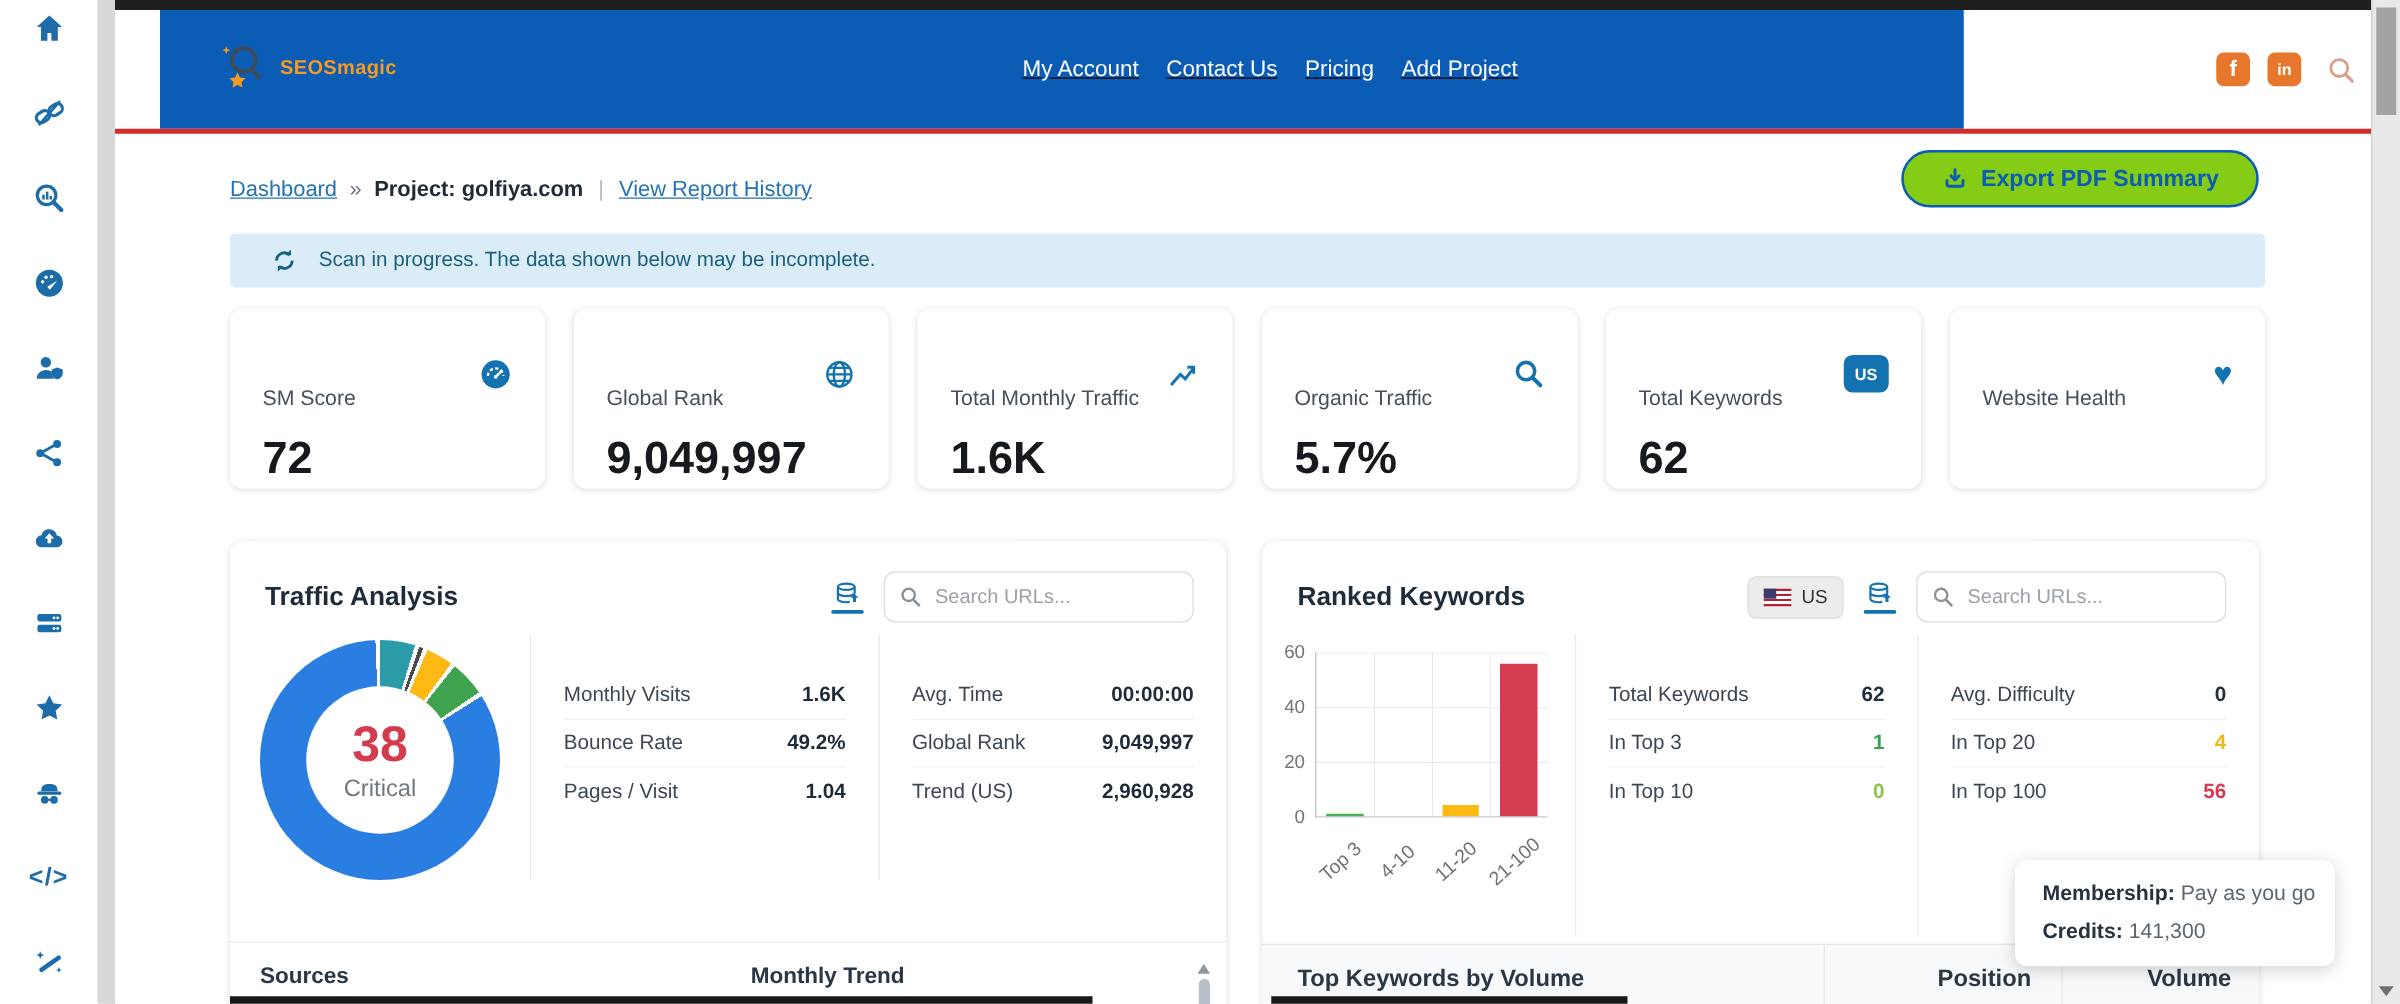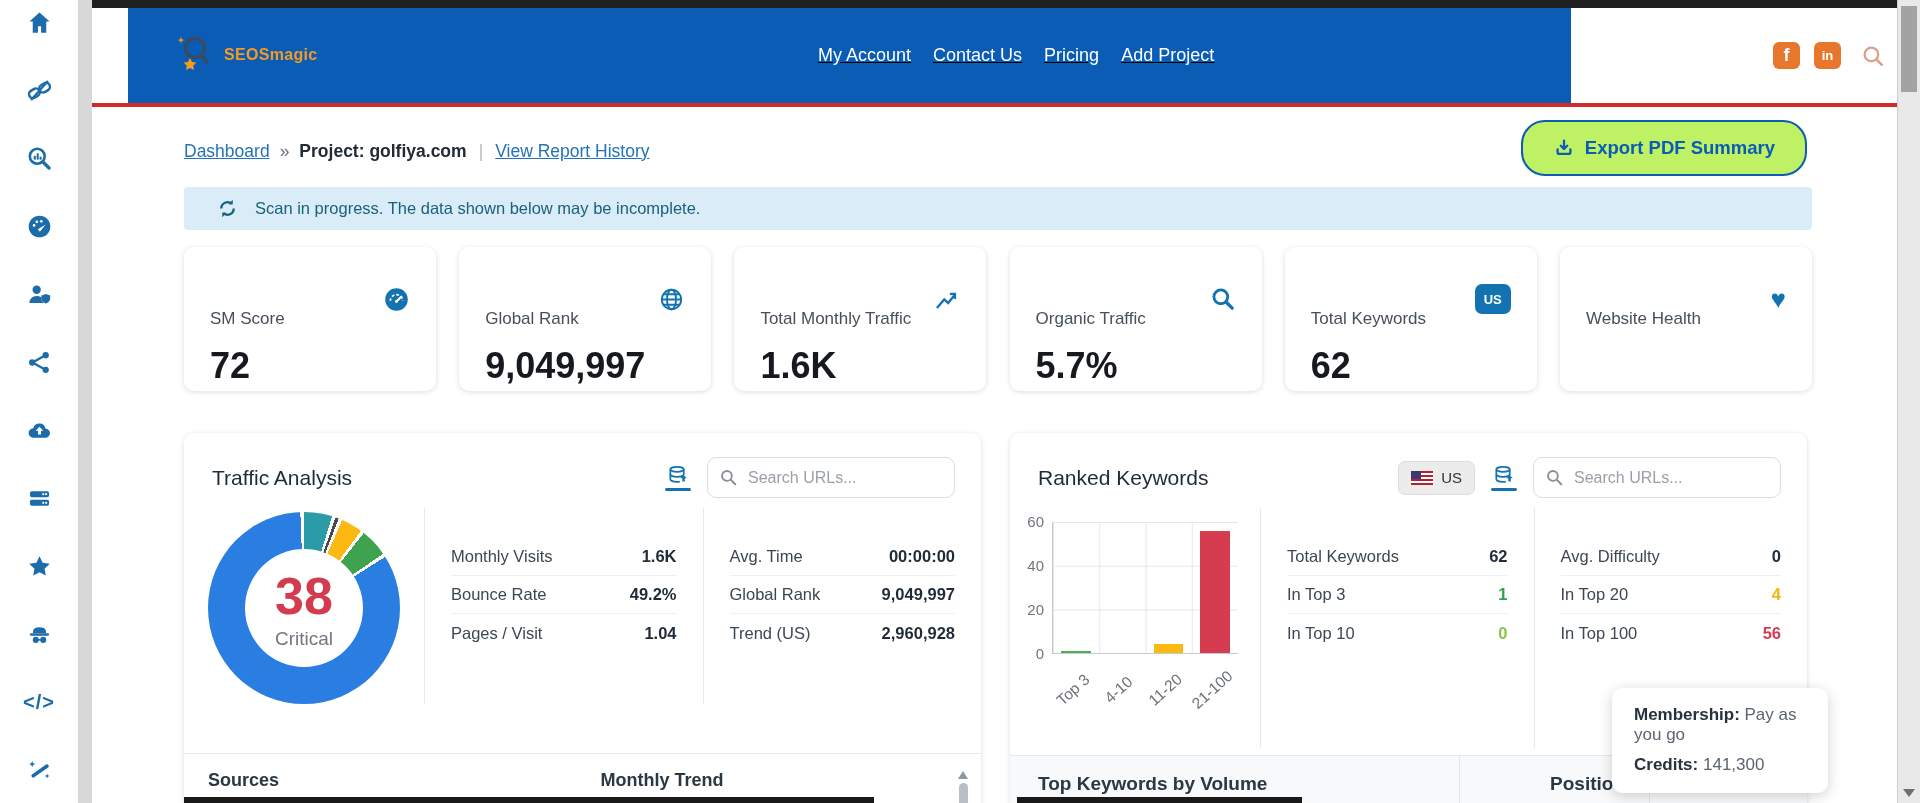--- a/index.html
+++ b/index.html
@@ -25,22 +25,22 @@
   .social { position:absolute; top:34px; width:27px; height:27px; border-radius:6px; background:#e8772e;
     color:#fff; display:flex; align-items:center; justify-content:center; font-weight:bold; cursor:pointer; }
   #redline { left:92px; top:103px; width:1805px; height:4px; background:#d22b2b; }
 
   
   #crumbrow { left:184px; top:128px; width:1623px; height:46px; display:flex; align-items:center; font-size:17.5px; color:#333; }
   .crumb-link { color:#2373b9; text-decoration:underline; cursor:pointer; }
   .crumb-sep { color:#6b7280; margin:0 10px; }
   .crumb-bold { color:#212b36; font-weight:bold; }
   .crumb-pipe { color:#b4bac0; margin:0 12px; }
-  #export-btn { position:absolute; right:0; top:-8px; height:56px; padding:12px 30px; border:2px solid #0b5cb4;
-    border-radius:24px; background:#bef264; color:#0b5cb4; font-size:18.5px; font-weight:600;
+  #export-btn { position:absolute; right:0; top:-8px; height:46px; padding:12px 30px; border:2px solid #0b5cb4;
+    border-radius:24px; background:#84cc16; color:#0b5cb4; font-size:18.5px; font-weight:600;
     display:flex; align-items:center; gap:10px; cursor:pointer; }
 
   
   #banner { left:184px; top:187px; width:1628px; height:43px; background:#d9ecf7; border-radius:4px;
     display:flex; align-items:center; padding-left:32px; gap:16px; color:#1b617c; font-size:16.5px; }
 
   
   #cards { left:184px; top:247px; width:1628px; height:144px; display:flex; justify-content:space-between; }
   .card { width:252px; height:144px; background:#fff; border-radius:10px;
     box-shadow:0 1px 5px rgba(31,45,61,.16); padding:22px 26px 0 26px; }
@@ -49,21 +49,21 @@
   .card-value { margin-top:16px; font-size:36px; font-weight:bold; color:#16191d; }
   .us-badge { min-width:36px; height:30px; background:#1273b0; color:#fff; border-radius:7px;
     display:flex; align-items:center; justify-content:center; font-size:13px; font-weight:bold; padding:0 6px; }
   .heart-glyph { color:#1273b0; font-size:26px; line-height:1; }
 
   
   .panel { position:absolute; top:433px; width:797px; height:390px; background:#fff; border-radius:10px;
     box-shadow:0 1px 5px rgba(31,45,61,.16); }
   #panel-left { left:184px; } #panel-right { left:1010px; }
   .panel-header { display:flex; justify-content:space-between; align-items:center; padding:24px 26px 6px 28px; }
-  .panel-title { font-size:21px; font-weight:normal; color:#1e2b39; }
+  .panel-title { font-size:21px; font-weight:bold; color:#1e2b39; }
   .header-right { display:flex; align-items:center; gap:16px; }
   .db-icon { display:flex; flex-direction:column; align-items:center; cursor:pointer; }
   .db-underline { width:26px; height:3px; background:#1273b0; border-radius:2px; margin-top:1px; }
   .search-box { position:relative; }
   .search-box input { width:248px; height:41px; border:1px solid #d8dde3; border-radius:9px;
     padding-left:40px; font-size:16px; color:#333; outline:none; font-family:"Liberation Sans",sans-serif; }
   .search-box input::placeholder { color:#9aa1a8; }
   .search-box svg { position:absolute; left:12px; top:11px; }
 
   .panel-body { display:flex; margin-top:4px; }
@@ -72,21 +72,21 @@
     border-bottom:1px solid #eef1f3; font-size:16.5px; }
   .stat-row:last-child { border-bottom:none;text-align:center; }
   .stat-label { color:#3c4754; }
   .stat-value { font-weight:bold; color:#1f2b38; }
 
   
   #donut-wrap { width:240px; display:flex; justify-content:center; }
   #donut { position:relative; width:192px; height:192px; border-radius:50%; margin-top:4px; }
   #donut-hole { position:absolute; inset:37px; background:#fff; border-radius:50%;
     display:flex; flex-direction:column; align-items:center; justify-content:center; }
-  #donut-value { font-size:52px; font-weight:bold; color:#d23c4e; }
+  #donut-value { font-size:40px; font-weight:bold; color:#d23c4e; }
   #donut-label { font-size:19px; color:#707880; margin-top:2px; }
 
   
   #chart-wrap { width:250px; position:relative; height:240px; }
   .ytick { position:absolute; width:30px; text-align:right; font-size:15px; color:#70757c; }
   #bar-plot { position:absolute; left:42px; top:14px; width:186px; height:132px;
     border-left:1px solid #c6cacf; border-bottom:1px solid #c6cacf;
     background-image:
       linear-gradient(to right, #e4e7ea 1px, transparent 1px),
       linear-gradient(to bottom, #e4e7ea 1px, transparent 1px);
@@ -113,21 +113,21 @@
 
   
   #flag-pill { display:flex; align-items:center; gap:8px; background:#ececec; border:1px solid #dcdcdc;
     border-radius:7px; height:34px; padding:0 12px; cursor:pointer; }
   #flag { position:relative; width:22px; height:14px;
     background:linear-gradient(180deg,#b22234 0 14%,#fff 14% 28%,#b22234 28% 42%,#fff 42% 57%,#b22234 57% 71%,#fff 71% 85%,#b22234 85% 100%); }
   #flag .canton { position:absolute; left:0; top:0; width:10px; height:8px; background:#3c3b6e; }
   #flag-code { font-size:15px; color:#333; }
 
   
-  #tooltip { left:1612px; top:688px; width:216px; background:#fff; border-radius:10px;
+  #tooltip { left:1612px; top:688px; width:256px; background:#fff; border-radius:10px;
     box-shadow:0 3px 14px rgba(0,0,0,.18); padding:17px 14px 18px 22px; z-index:60; font-size:17px; }
   #tooltip .line { margin-top:0; }
   #tooltip .line + .line { margin-top:10px; }
   .tt-label { font-weight:bold; color:#26323e; }
   .tt-value { color:#5b6570; }
 
   
   #page-scrollbar { left:1897px; top:0; width:23px; height:803px; background:#e9e9e9; border-left:1px solid #cfcfcf; }
   #page-thumb { position:absolute; left:3px; top:6px; width:16px; height:86px; background:#a3a3a3; }
   #page-down-arrow { position:absolute; left:5px; bottom:6px; width:0; height:0;

